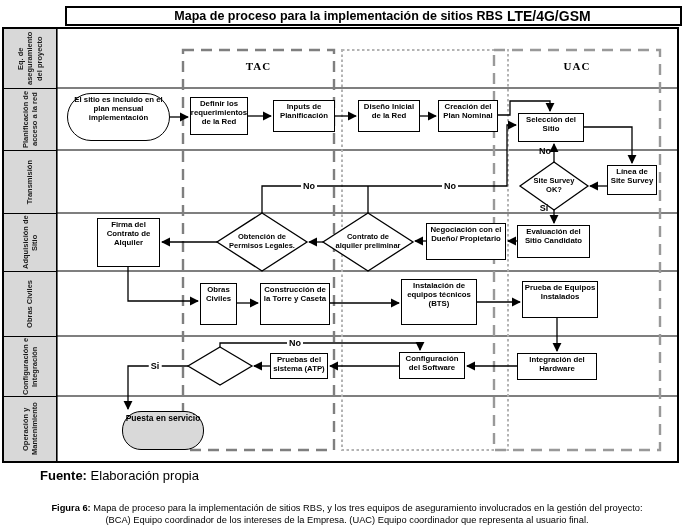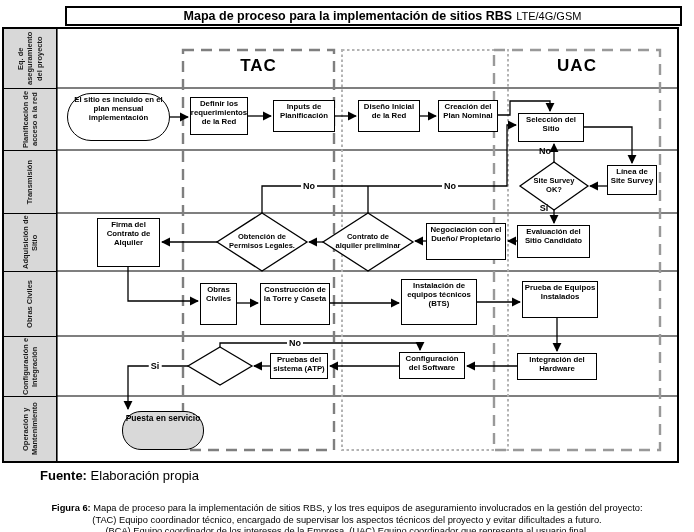--- a/index.html
+++ b/index.html
@@ -2,27 +2,27 @@
 <html><head>
 <meta charset="utf-8">
 <style>
   html,body{margin:0;padding:0;background:#fff;}
   #page{position:relative;width:694px;height:532px;background:#fff;
         font-family:"Liberation Sans",sans-serif;color:#000;overflow:hidden;}
   #overlay{position:absolute;left:0;top:0;width:694px;height:532px;}
   .titlebox{position:absolute;left:65px;top:6px;width:617px;height:20px;
     border:2px solid #000;box-sizing:border-box;display:flex;align-items:center;justify-content:center;padding-left:18px;}
   .titlebox .main{font-size:12.5px;font-weight:bold;}
-  .titlebox .suffix{font-size:11px;font-weight:normal;margin-left:4px;}
+  .titlebox .suffix{font-size:14px;font-weight:bold;margin-left:4px;}
   .lane-cell{position:absolute;left:3px;width:54px;background:#d8d8d8;
     border:1px solid #000;box-sizing:border-box;display:flex;align-items:center;justify-content:center;}
   .lane-cell span{writing-mode:vertical-rl;transform:rotate(180deg);
     font-size:7.5px;font-weight:bold;color:#1a1a1a;text-align:center;line-height:1.25;}
   .colhdr{position:absolute;top:54px;height:24px;display:flex;align-items:center;justify-content:center;
-    font-size:17px;font-weight:bold;letter-spacing:1px;}
+    font-size:11px;font-weight:bold;letter-spacing:1px;font-family:Liberation Serif, serif;}
   .node{position:absolute;box-sizing:border-box;display:flex;justify-content:center;
     text-align:center;font-size:7.8px;font-weight:bold;line-height:1.18;background:#fff;
     border:1.3px solid #000;padding:1px;}
   .dtext{position:absolute;box-sizing:border-box;display:flex;align-items:center;justify-content:center;
     text-align:center;font-size:7.5px;font-weight:bold;line-height:1.15;background:transparent;border:none;}
   .dtext span{display:block;width:78%;}
   .oval{border-radius:24px;}
   .stadium{border-radius:19px;background:#d9d9d9;font-size:8.5px;margin-left:36px;}
   .elabel{position:absolute;font-size:9px;font-weight:bold;background:#fff;
     padding:0 2px;transform:translate(-50%,-50%);line-height:1;}
@@ -197,17 +197,16 @@
   <div class="elabel nobg" style="left:544px;top:208px">Si</div>
   <div class="elabel" style="left:295px;top:343px">No</div>
   <div class="elabel" style="left:155px;top:366px">Si</div>
 
   <div class="footer-fuente">
     <b>Fuente:</b>
     <span>Elaboración propia</span>
   </div>
   <div class="caption">
     <div><b>Figura 6:</b> <span>Mapa de proceso para la implementación de sitios RBS, y los tres equipos de aseguramiento involucrados en la gestión del proyecto:</span></div>
-    <div>(TAC) Equipo coordinador técnico, encargado de supervisar los aspectos técnicos del proyecto y evitar dificultades a futuro.</div>
     <div>(BCA) Equipo coordinador de los intereses de la Empresa. (UAC) Equipo coordinador que representa al usuario final.</div>
   </div>
 
 </div>
 
 </body></html>

